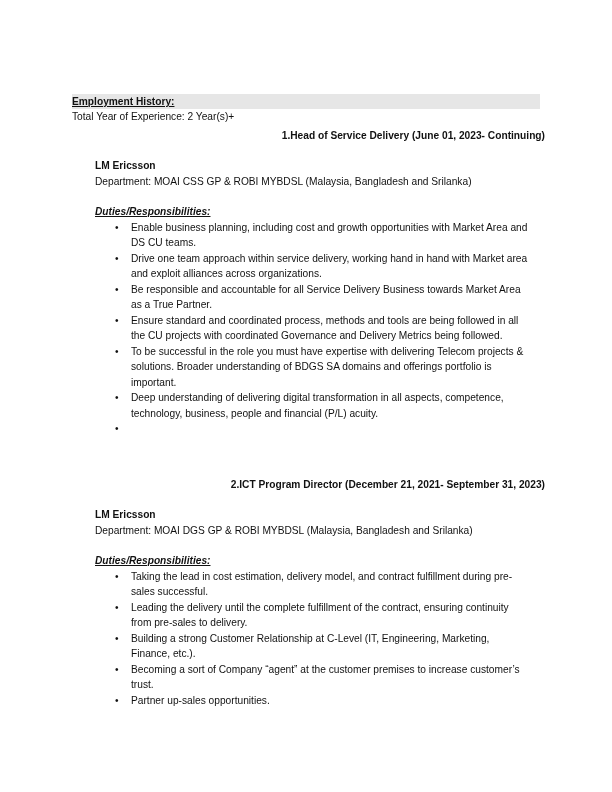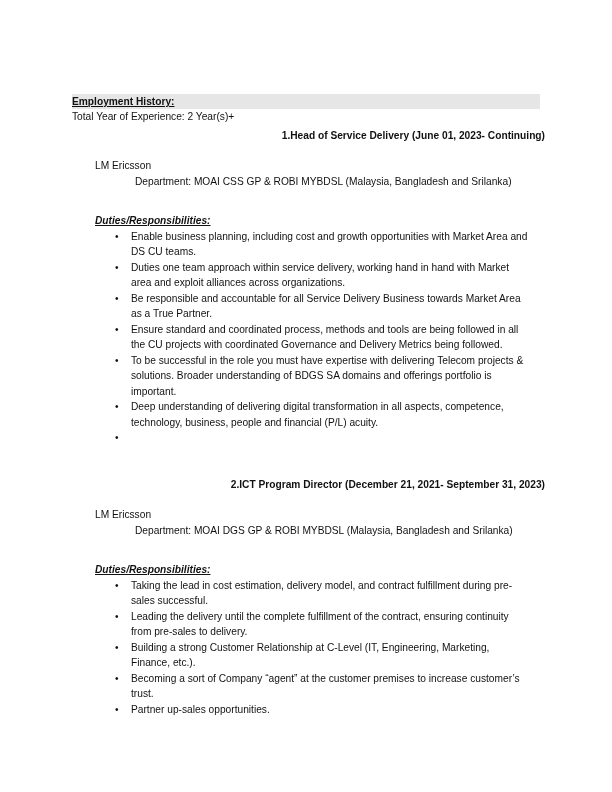--- a/index.html
+++ b/index.html
@@ -59,31 +59,30 @@
     }
     .job-title .num {
       display: inline-block;
       width: 10px;
     }
     .job-title .num.two { width: 13px; }
     .job-body {
       margin-left: 10px;
     }
     .company {
-      font-weight: normal;
+      font-weight: bold;
       margin-top: 15px;
       line-height: 15.5px;
     }
     .dept {
       line-height: 15.5px;
       white-space: nowrap;
-      margin-left: 40px;
     }
     .duties-label {
-      margin-top: 24px;
+      margin-top: 15px;
       font-weight: bold;
       font-style: italic;
       text-decoration: underline;
       line-height: 15.5px;
     }
     ul.duties {
       list-style: none;
       margin: 0;
       padding: 0;
     }
@@ -116,21 +115,21 @@
   <div class="job" id="job-1">
     <div class="job-title">
       <span class="num">1.</span><span>Head of Service Delivery (June 01, 2023- Continuing)</span>
     </div>
     <div class="job-body">
       <div class="company">LM Ericsson</div>
       <div class="dept">Department: MOAI CSS GP &amp; ROBI MYBDSL (Malaysia, Bangladesh and Srilanka)</div>
       <div class="duties-label">Duties/Responsibilities:</div>
       <ul class="duties">
         <li><span class="bullet">•</span><span>Enable business planning, including cost and growth opportunities with Market Area and DS CU teams.</span></li>
-        <li><span class="bullet">•</span><span>Duties one team approach within service delivery, working hand in hand with Market area and exploit alliances across organizations.</span></li>
+        <li><span class="bullet">•</span><span>Drive one team approach within service delivery, working hand in hand with Market area and exploit alliances across organizations.</span></li>
         <li><span class="bullet">•</span><span>Be responsible and accountable for all Service Delivery Business towards Market Area as a True Partner.</span></li>
         <li><span class="bullet">•</span><span>Ensure standard and coordinated process, methods and tools are being followed in all the CU projects with coordinated Governance and Delivery Metrics being followed.</span></li>
         <li><span class="bullet">•</span><span>To be successful in the role you must have expertise with delivering Telecom projects &amp; solutions. Broader understanding of BDGS SA domains and offerings portfolio is important.</span></li>
         <li><span class="bullet">•</span><span>Deep understanding of delivering digital transformation in all aspects, competence, technology, business, people and financial (P/L) acuity.</span></li>
         <li><span class="bullet">•</span></li>
       </ul>
     </div>
   </div>
 
   <div class="job" id="job-2">

